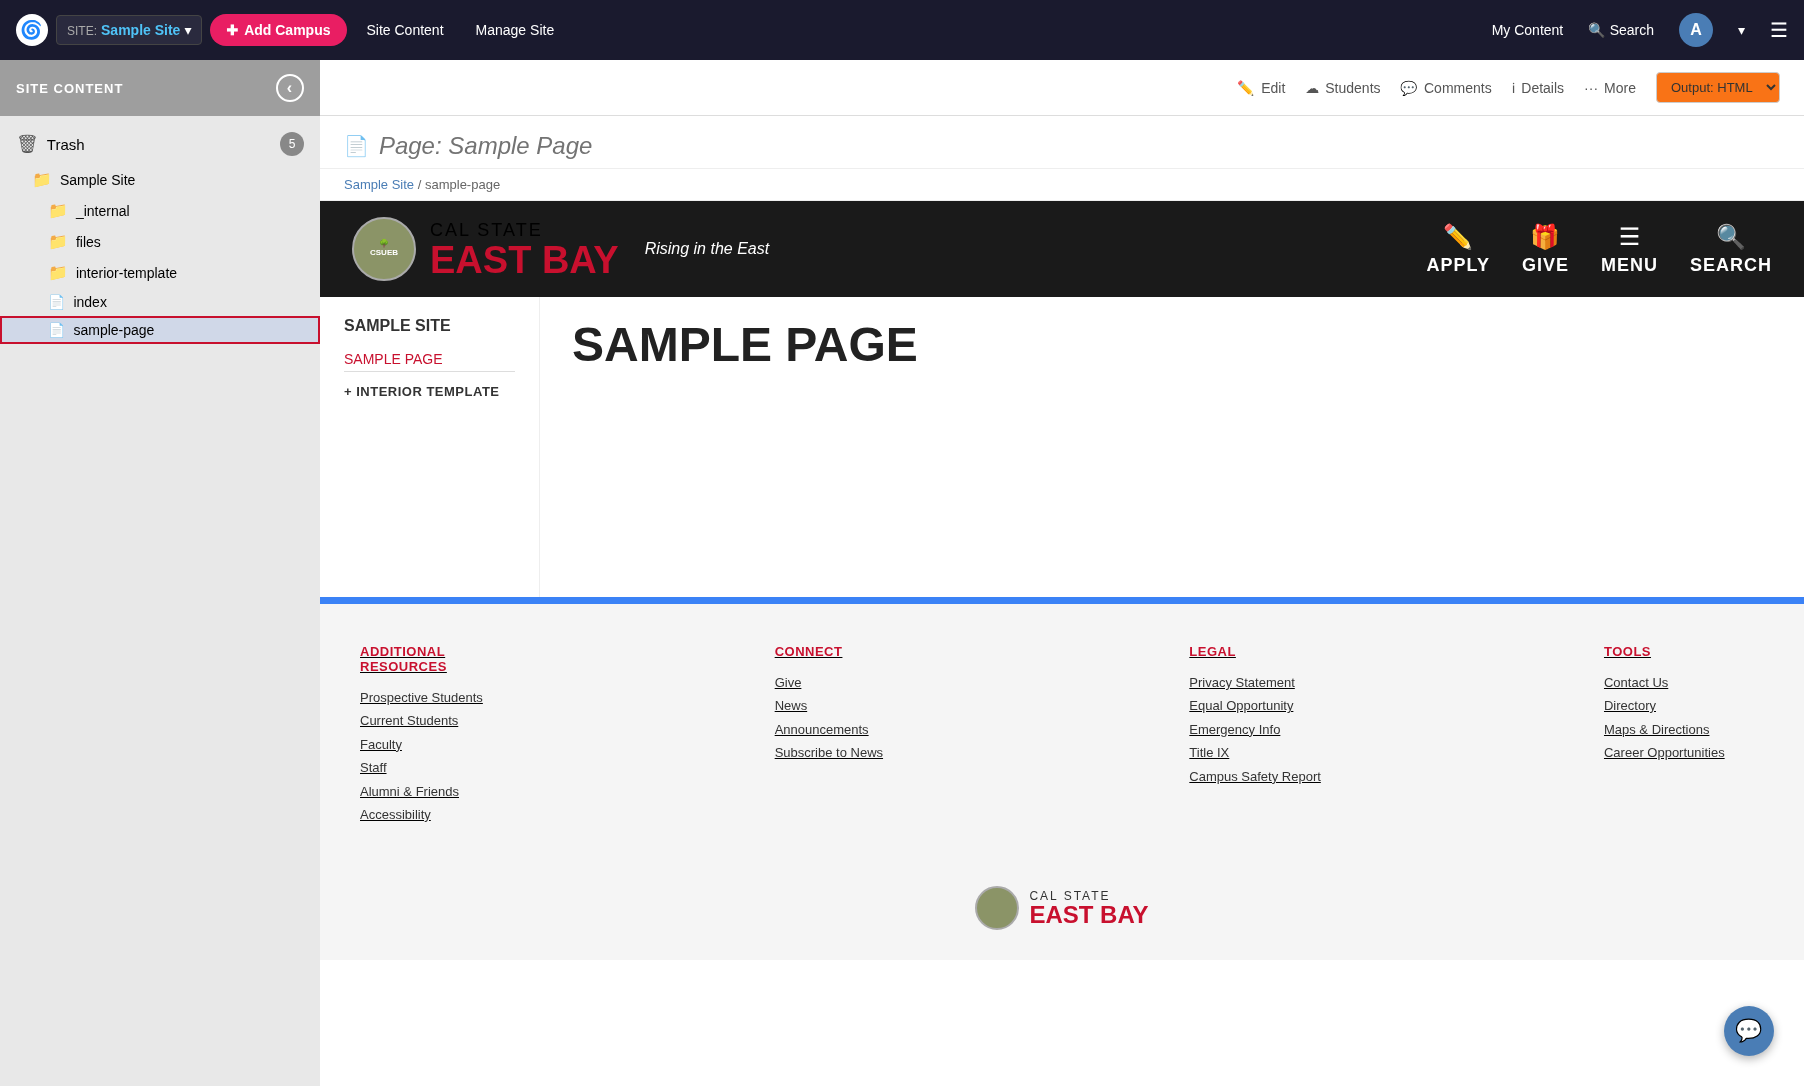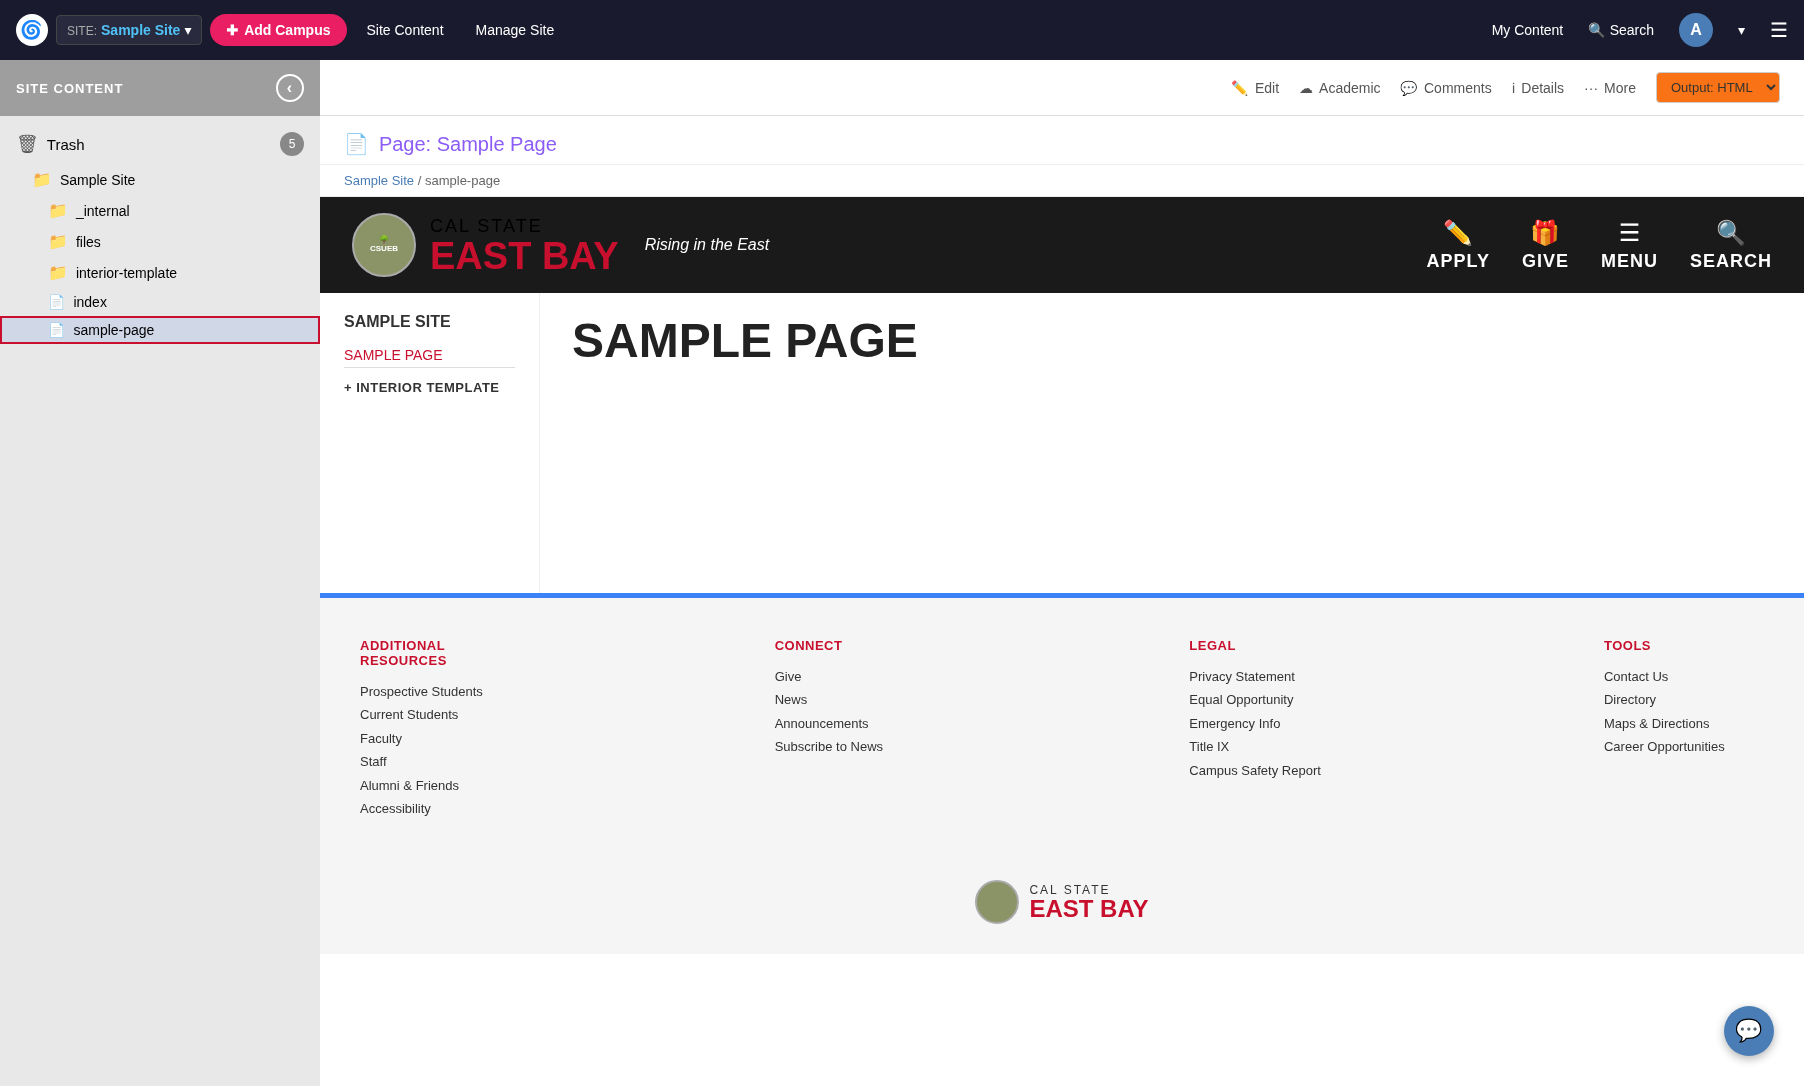--- a/index.html
+++ b/index.html
@@ -173,21 +173,21 @@
       color: #333;
     }
 
     
     .page-title-bar {
       padding: 16px 24px 8px;
       border-bottom: 1px solid #eee;
       display: flex; align-items: center; gap: 10px;
     }
     .page-title-icon { color: #555; font-size: 20px; }
-    .page-title-text { font-size: 20px; color: #8b5cf6; font-weight: normal; }
+    .page-title-text { font-size: 24px; color: #737373; font-weight: normal; font-style: italic; }
 
     
     .breadcrumb {
       padding: 8px 24px;
       border-bottom: 1px solid #eee;
       font-size: 13px;
     }
     .breadcrumb a { color: #4a7db5; text-decoration: none; }
     .breadcrumb span { color: #666; }
 
@@ -280,21 +280,22 @@
       font-size: 48px;
       font-weight: bold;
       color: #222;
       margin-bottom: 20px;
     }
 
     
     .csueb-footer {
       background: #f5f5f5;
       padding: 40px 40px 30px;
-      border-top: 5px solid #3b82f6;
+      border-top: 7px solid #3b82f6;
+      text-decoration: underline;
     }
     .footer-columns {
       display: flex;
       gap: 20px;
       justify-content: space-between;
     }
     .footer-col { min-width: 160px; }
     .footer-col-title {
       font-size: 13px;
       font-weight: bold;
@@ -430,21 +431,21 @@
 
   <div class="content-area">
 
     <div class="content-toolbar">
       <button class="toolbar-btn">
         <span>✏️</span>
         <span>Edit</span>
       </button>
       <button class="toolbar-btn publish-btn">
         <span>☁</span>
-        <span>Academic</span>
+        <span>Students</span>
       </button>
       <button class="toolbar-btn">
         <span>💬</span>
         <span>Comments</span>
       </button>
       <button class="toolbar-btn">
         <span>ℹ</span>
         <span>Details</span>
       </button>
       <button class="toolbar-btn">

